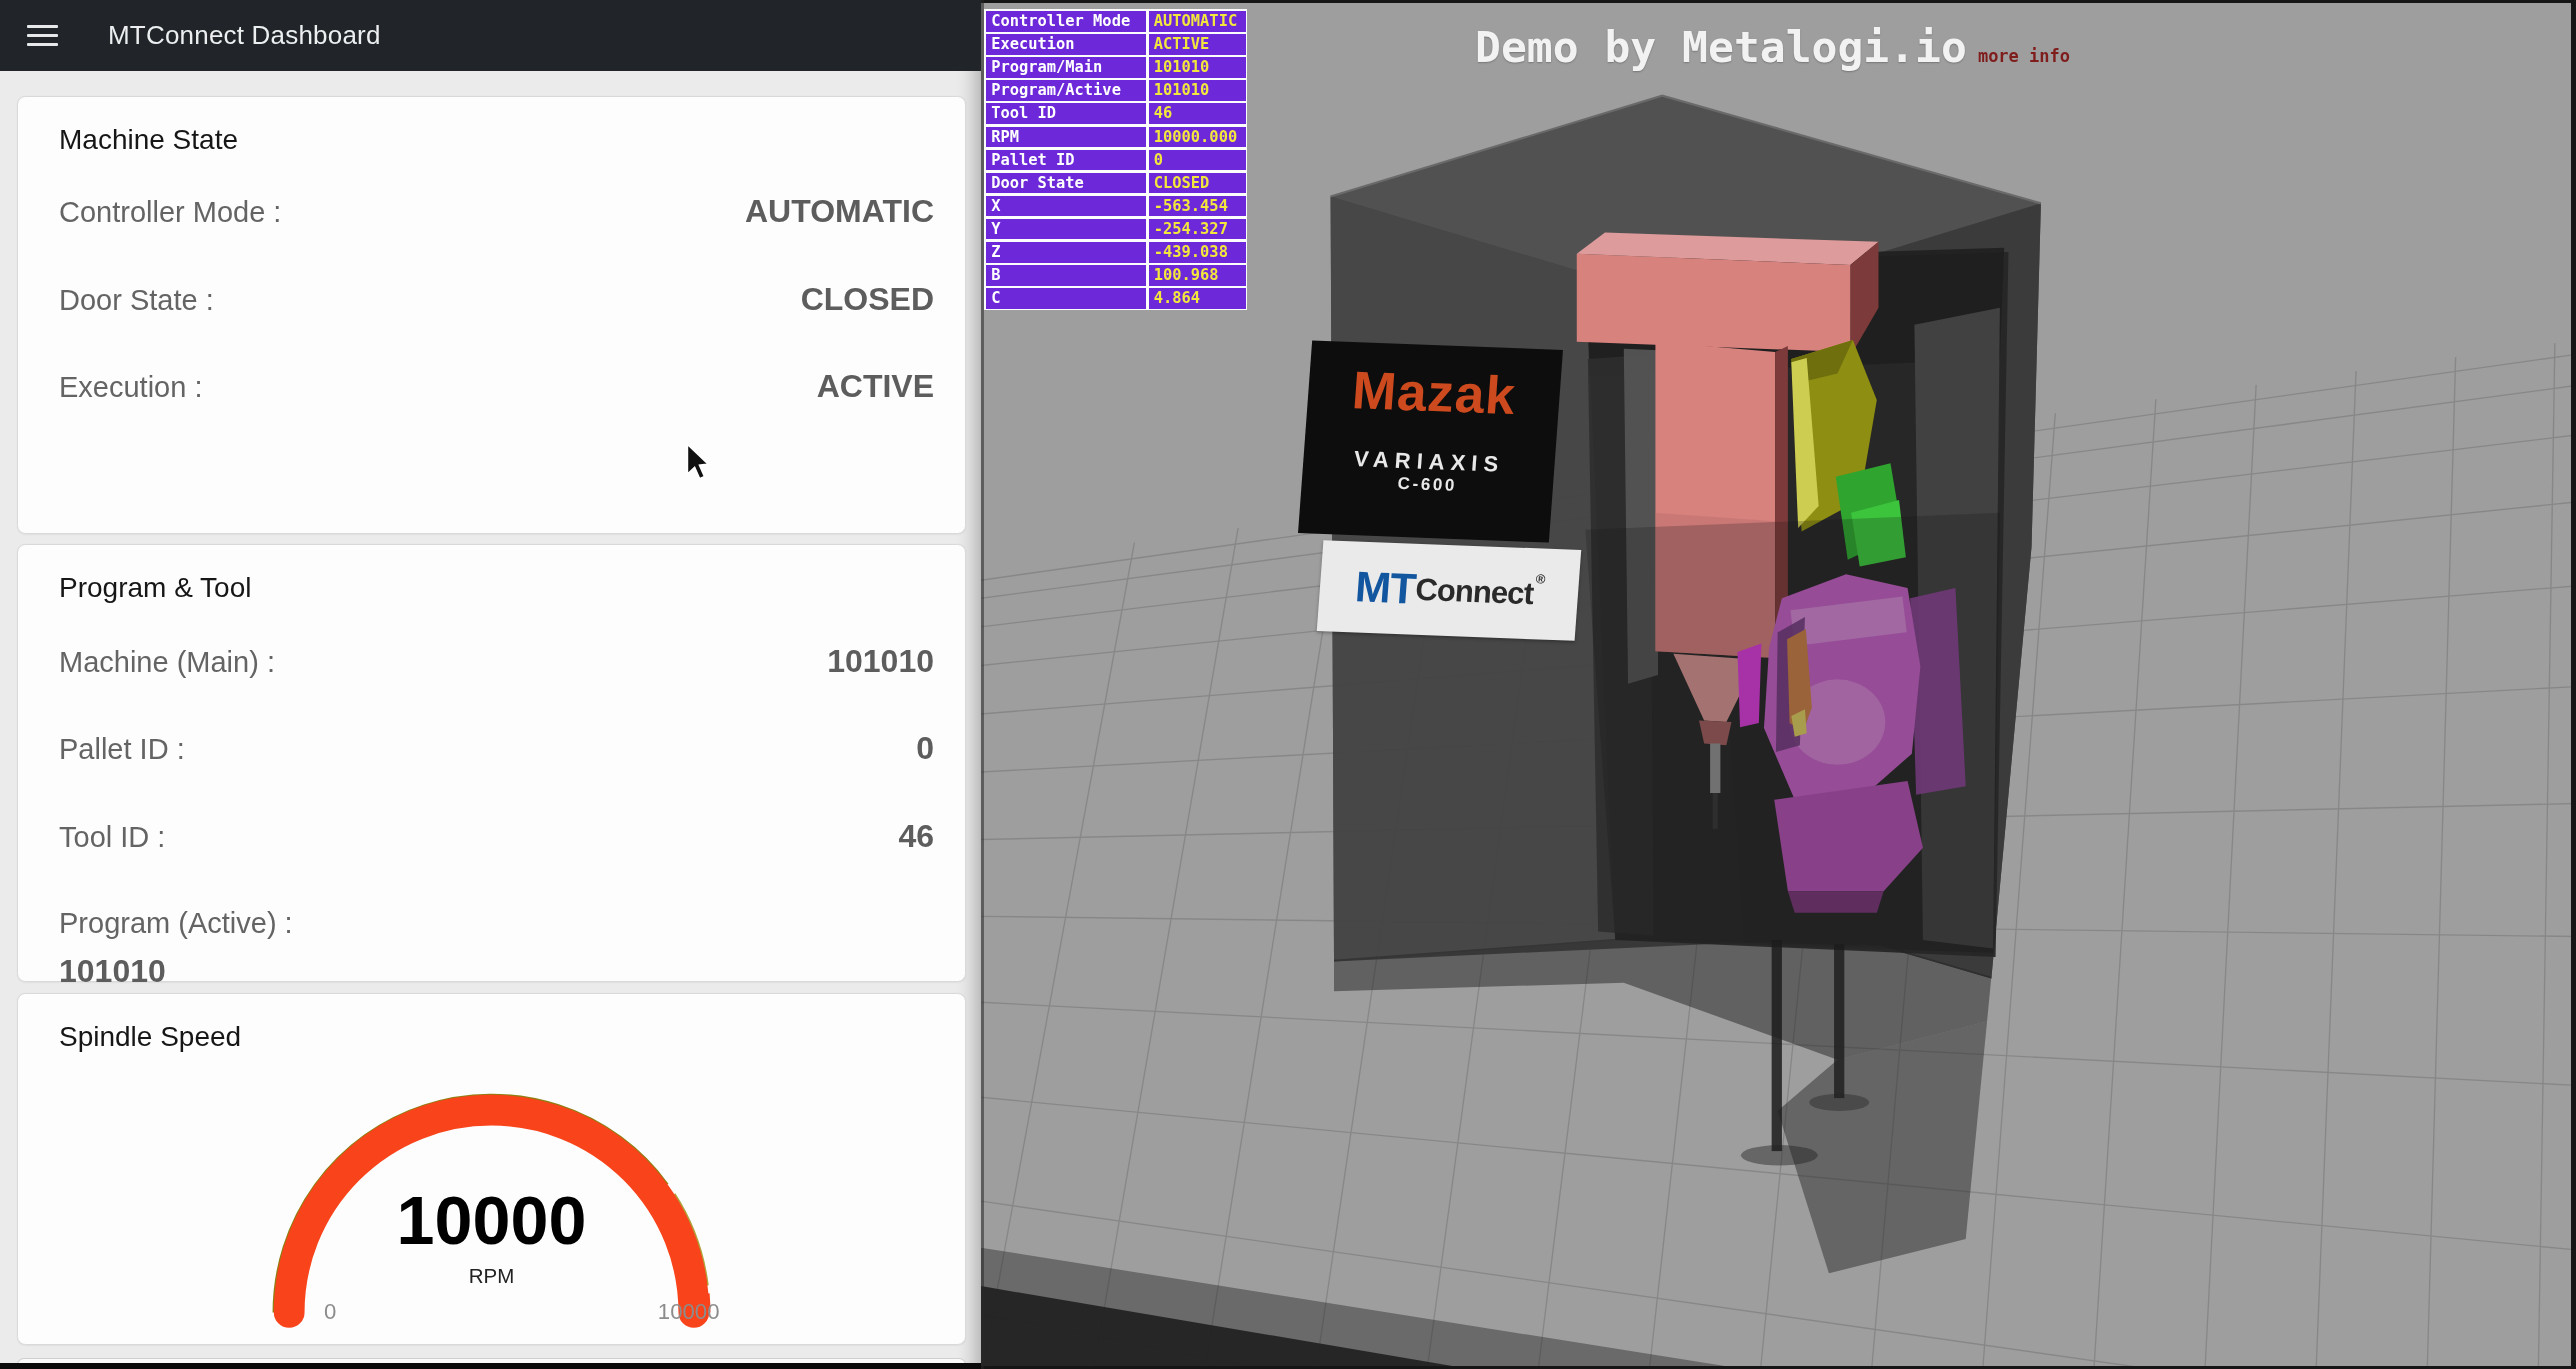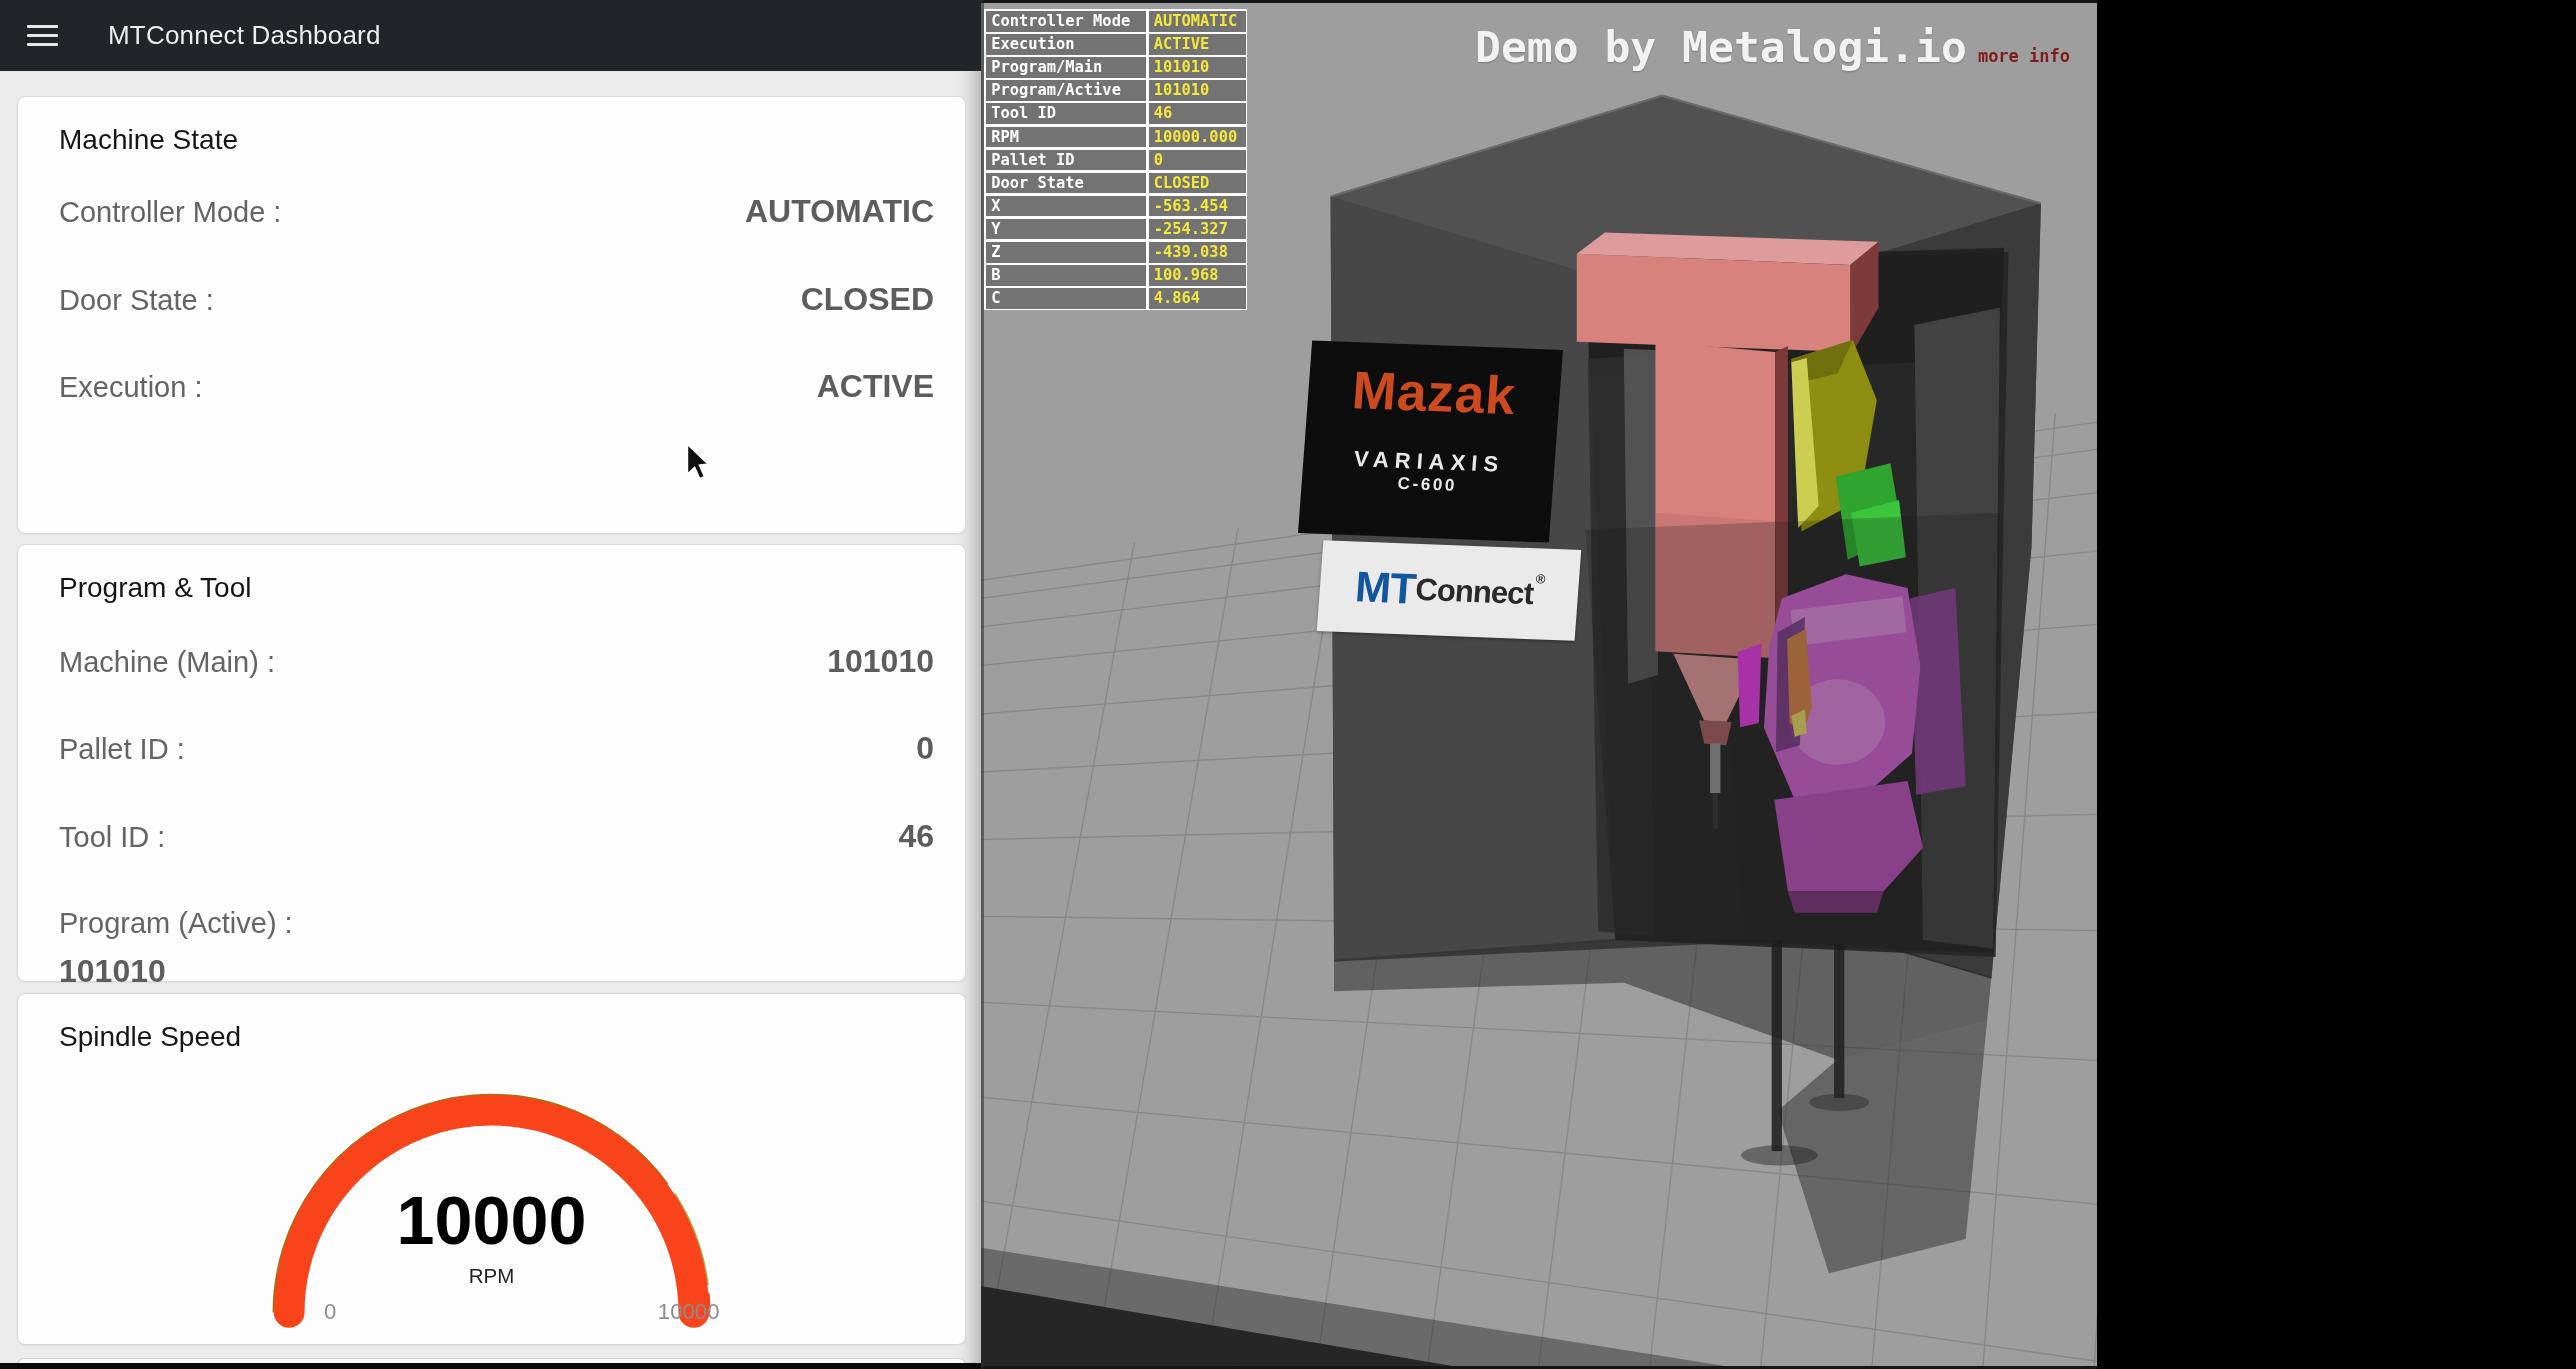--- a/index.html
+++ b/index.html
@@ -1,16 +1,16 @@
 <!DOCTYPE html>
 <html style="font-size:13.7px"><head>
 <meta charset="utf-8">
 <style>
   html,body{margin:0;padding:0;background:#000;}
-  #app{position:relative;width:2097px;height:1369px;overflow:hidden;
+  #app{position:relative;width:2576px;height:1369px;overflow:hidden;
        font-family:"Liberation Sans",sans-serif;background:#0b0b0b;text-decoration:underline;}
 
   
   .left-panel{position:absolute;left:0;top:0;width:981px;height:1369px;background:#ebebeb;
               box-shadow:inset -17px 0 19px -12px rgba(0,0,0,.28);}
   .app-header{position:absolute;left:0;top:0;width:981px;height:71px;background:#212529;
               display:flex;align-items:center;}
   .hamburger{width:31px;height:22px;margin-left:27px;display:flex;flex-direction:column;
              justify-content:space-between;cursor:pointer;}
   .hamburger div{height:3.8px;background:#e6e8ea;border-radius:0.9px;}
@@ -38,21 +38,21 @@
   .scene-border-top{position:absolute;left:0;top:0;width:1595px;height:3.4px;background:#161616;}
   .scene-border-right{position:absolute;right:0;top:0;width:5.1px;height:1369px;background:#161616;}
   .scene-border-bottom{position:absolute;left:0;bottom:0;width:1595px;height:3.4px;background:#161616;}
   .scene-seam{position:absolute;left:0;top:0;width:2.6px;height:1369px;background:rgba(40,40,40,.55);}
   svg.scene-svg{position:absolute;left:0;top:0;}
 
   
   .hud-table{position:absolute;left:3.4px;top:9.4px;background:#fcfcfc;padding:1.7px;
              display:grid;grid-template-columns:160px 97px;grid-gap:2.6px;
              font-family:"DejaVu Sans Mono","Liberation Mono",monospace;font-weight:bold;font-size:15.4px;}
-  .hud-cell{background:#737373;height:20.5px;line-height:20.5px;padding-left:5.1px;white-space:nowrap;overflow:hidden;}
+  .hud-cell{background:#6d28d9;height:20.5px;line-height:20.5px;padding-left:5.1px;white-space:nowrap;overflow:hidden;}
   .hud-label{color:#ffffff;}
   .hud-value{color:#f2e73c;}
 
   
   .scene-title{position:absolute;left:494px;top:22px;display:flex;align-items:baseline;gap:11px;
                font-family:"DejaVu Sans Mono","Liberation Mono",monospace;font-weight:bold;}
   .scene-title .big{color:#f2f2f2;font-size:43px;text-shadow:0 0.9px 1.7px rgba(0,0,0,.25);}
   .scene-title .more{color:#7f1d1d;font-size:17px;cursor:pointer;}
 
   

